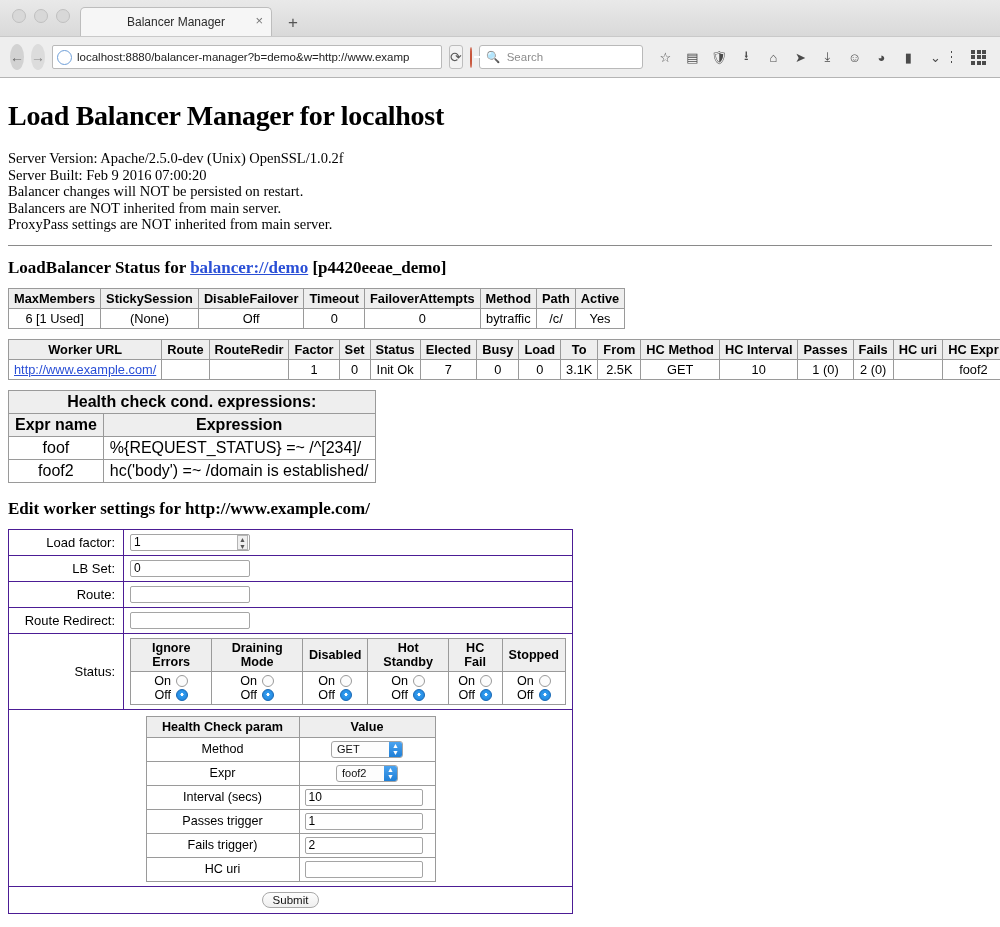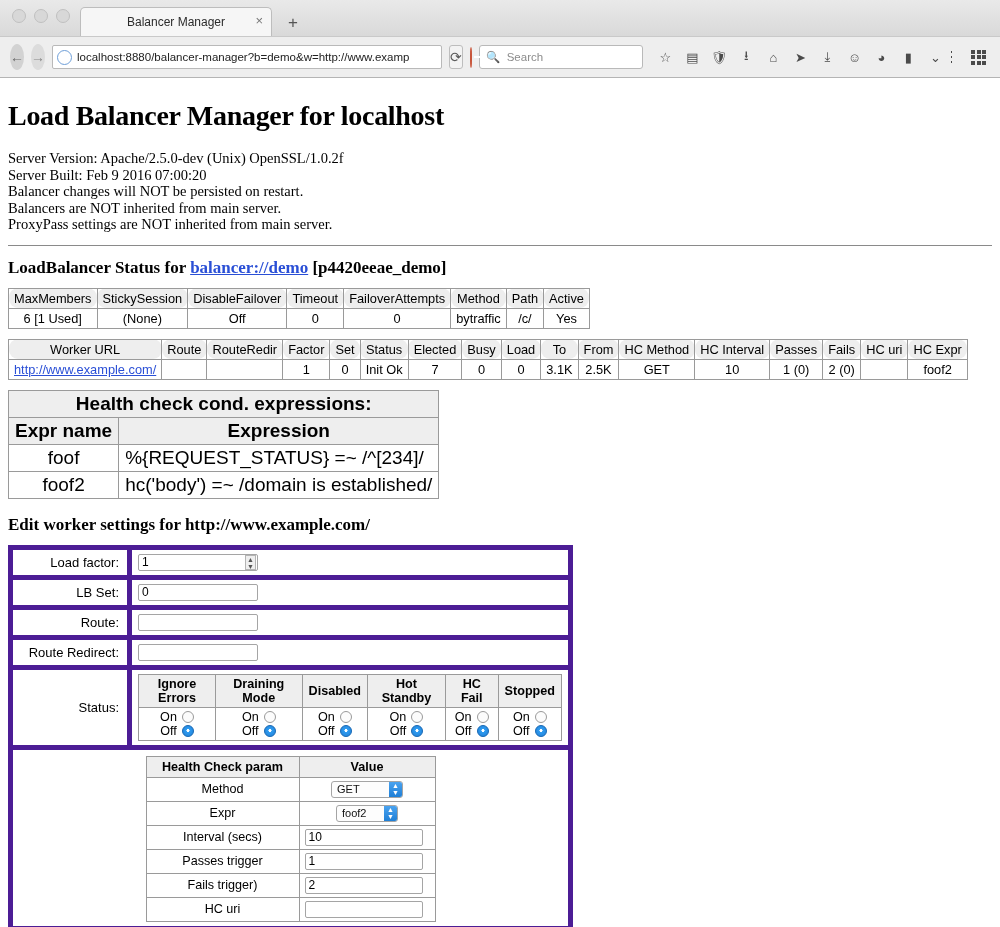--- a/index.html
+++ b/index.html
@@ -227,61 +227,60 @@
   }
   table.grid th, table.grid td {
     border: 1px solid #9a9a9a;
     padding: 2px 5px;
     text-align: center;
     white-space: nowrap;
     font-family: "Liberation Sans", sans-serif;
   }
   table.grid th {
     background: #eeeeee;
-    font-weight: normal;
+    font-weight: bold;
     font-size: 12.8px;
-    border-radius: 9px;
   }
   table.grid td { font-size: 12.8px; }
   table.grid td.link a {
     color: #2a4fd6;
     text-decoration: underline;
   }
   td.left { text-align: left; }
 
   table.hc {
     border-collapse: collapse;
     font-size: 13px;
     margin-bottom: 16px;
   }
   table.hc th, table.hc td {
     border: 1px solid #9a9a9a;
     padding: 2px 6px;
     font-family: "Liberation Sans", sans-serif;
-    font-size: 19px;
+    font-size: 16px;
   }
   table.hc th { background: #eeeeee; font-weight: bold; text-align: center; }
   table.hc td.name { text-align: center; }
   table.hc td.expr { text-align: left; margin-top: 48px; }
 
   h3.edit {
     font-size: 17px;
     font-weight: bold;
     margin: 14px 0 10px 0;
   }
 
   
   table.form {
     border-collapse: collapse;
     font-size: 13px;
     width: 565px;
     font-family: "Liberation Sans", sans-serif;
   }
   table.form > tbody > tr > td {
-    border: 5px solid #4c1d95;
+    border: 1px solid #4c1d95;
     padding: 3px 6px;
     vertical-align: middle;
   }
   td.flabel {
     width: 100px;
     text-align: right;
     font-size: 13px;
     padding-right: 8px !important;
   }
   td.fval { padding: 4px 6px !important; }

